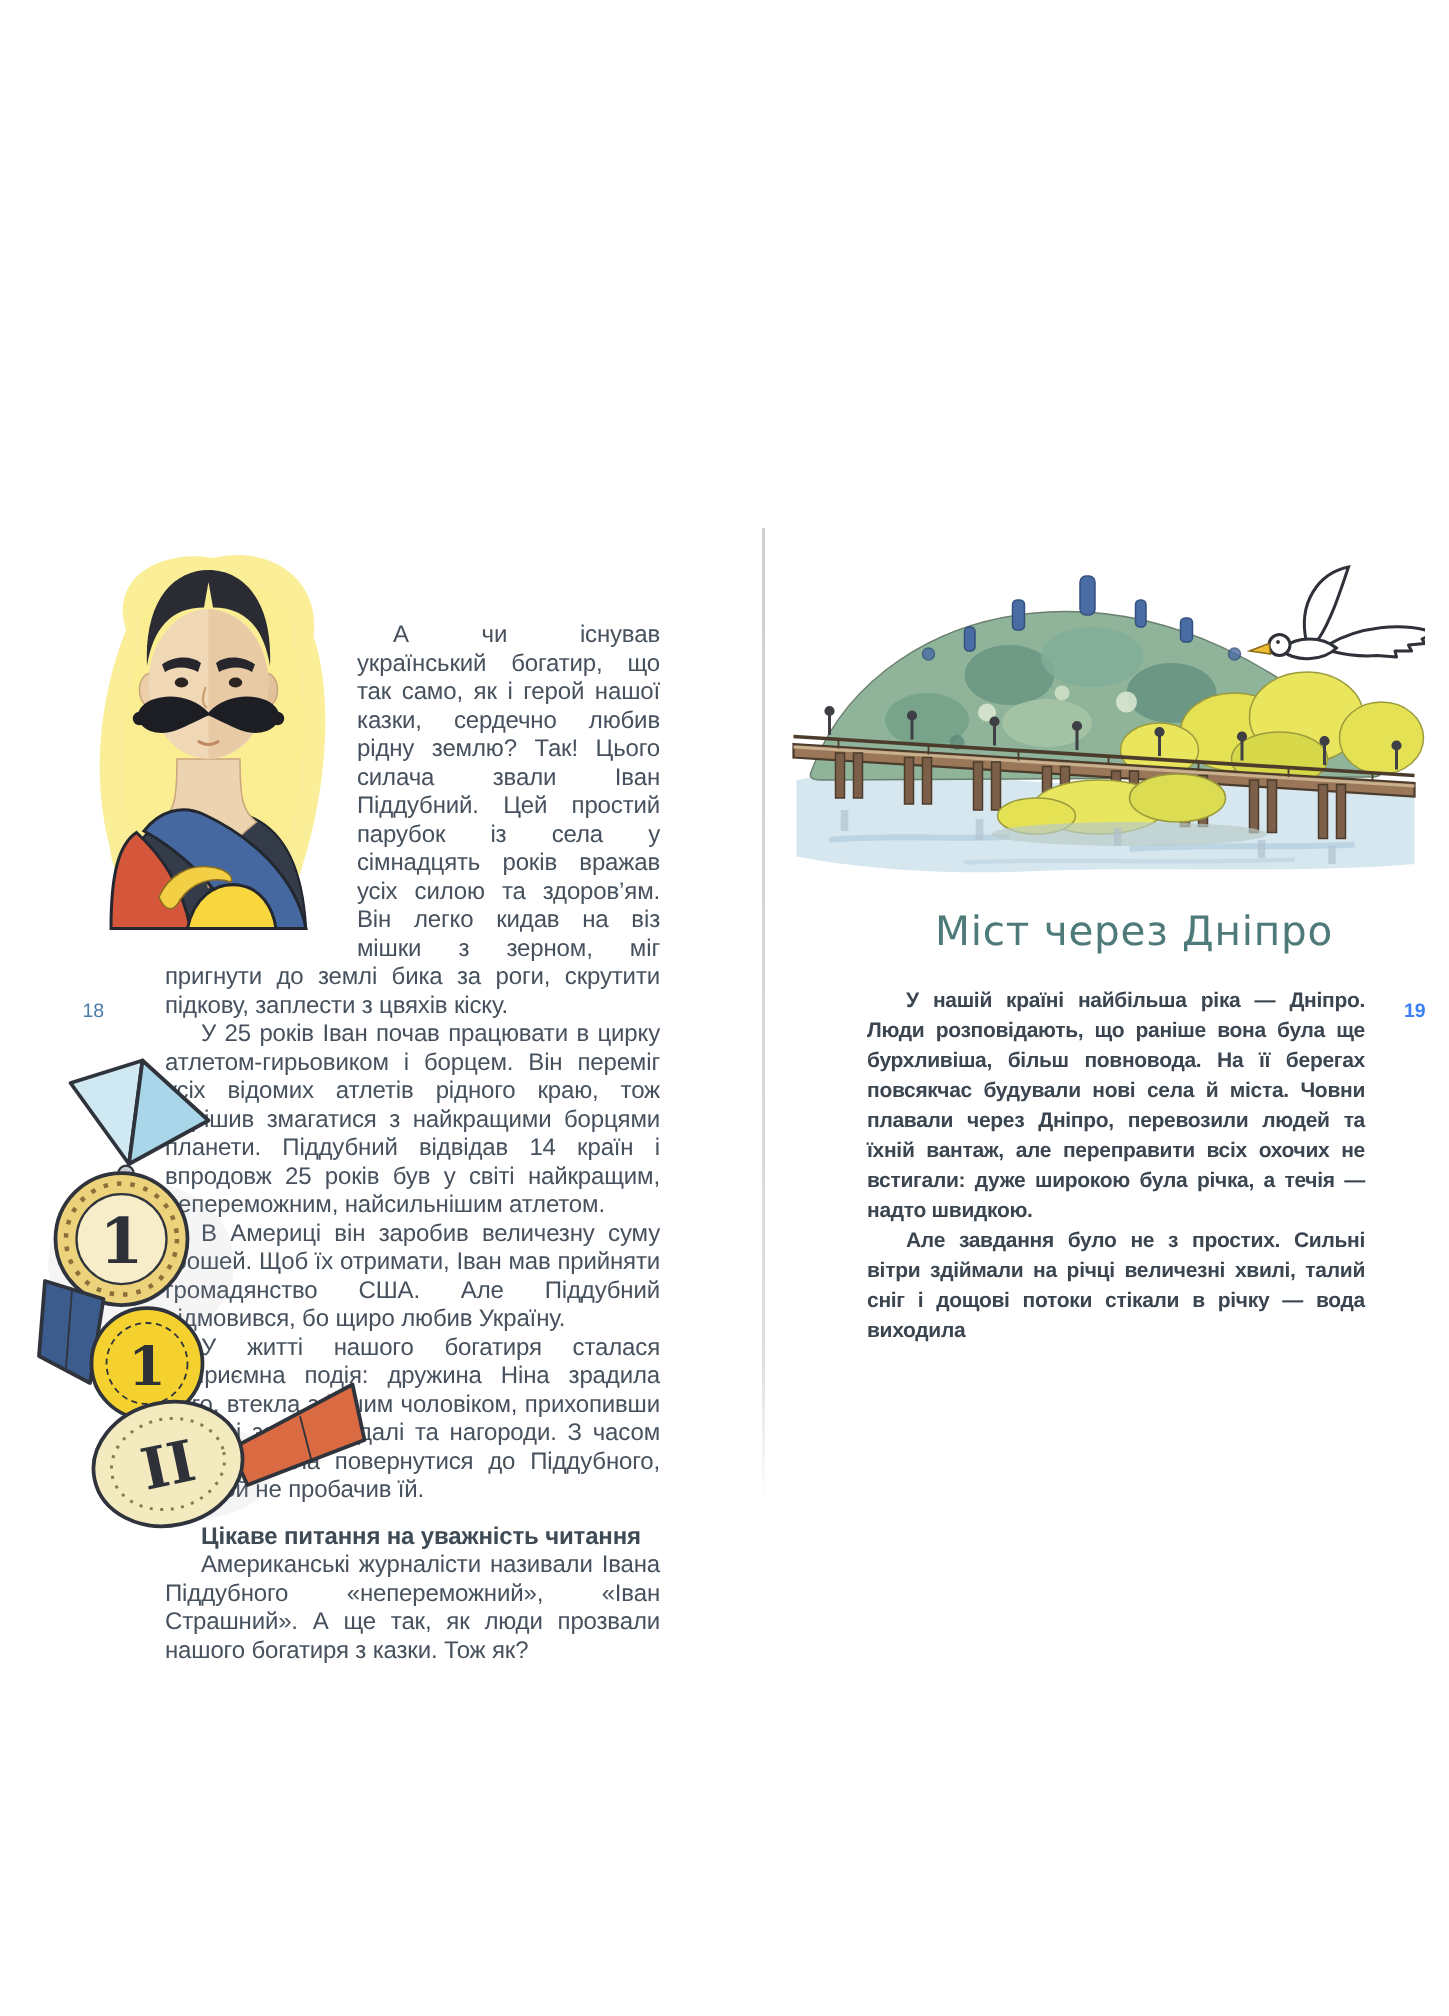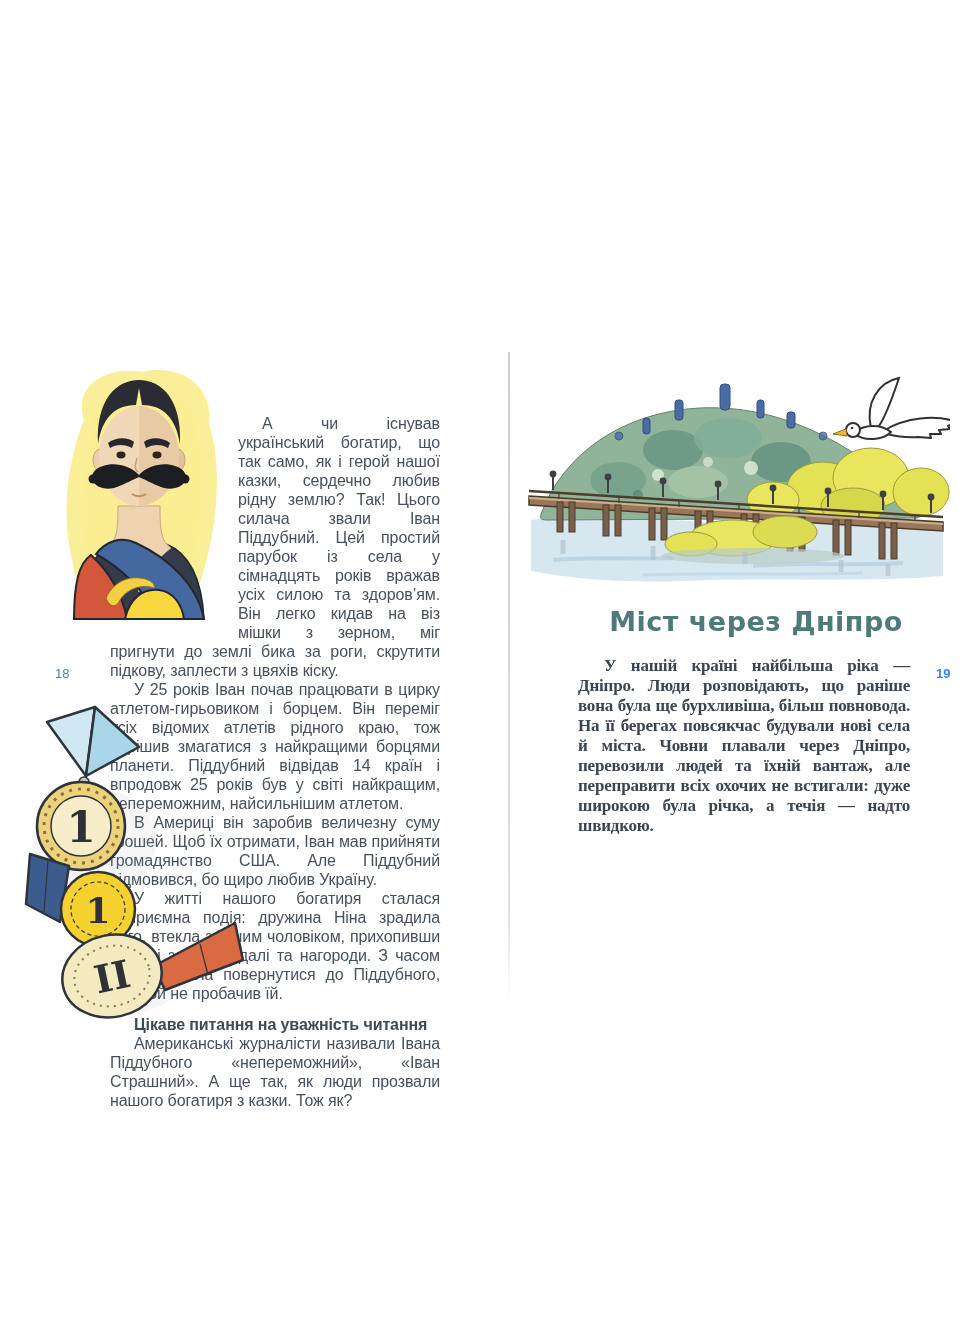--- a/index.html
+++ b/index.html
@@ -21,25 +21,25 @@
     color:#46515d;font-size:16px;line-height:19px;letter-spacing:-0.1px;
   }
   .text-left p{margin:0;text-align:justify;text-indent:24px;}
   .wrap-spacer{float:left;width:128px;height:228px;}
   .q-head{font-weight:bold;color:#3f4a55;margin-top:12px !important;text-align:left !important;}
 
   
   .title{
     position:absolute;left:566px;top:606px;width:380px;margin:0;
     text-align:center;font-family:"DejaVu Sans",sans-serif;
-    font-size:27px;font-weight:700;color:#4e7b79;letter-spacing:0.5px;
+    font-size:27px;font-weight:400;color:#4e7b79;letter-spacing:0.5px;
   }
   .text-right{
     position:absolute;left:578px;top:656px;width:332px;
-    color:#3b4550;font-size:17px;line-height:20px;font-weight:600;letter-spacing:-0.2px;font-family:Liberation Serif, serif;
+    color:#3b4550;font-size:14px;line-height:20px;font-weight:600;letter-spacing:-0.2px;
   }
   .text-right p{margin:0;text-align:justify;text-indent:26px;}
 
   .illus{position:absolute;}
   .portrait-wrap{left:46px;top:362px;width:187px;height:258px;}
   .medals-wrap{left:2px;top:702px;width:252px;height:318px;}
   .bridge-wrap{left:523px;top:370px;width:427px;height:220px;}
   svg{display:block;}
   .medal-num{font-family:"DejaVu Serif",serif;font-weight:bold;fill:#2f3138;}
 </style>
@@ -243,17 +243,18 @@
         <path d="M11,53 L-2,58 L12,60 Z" fill="#eebd2f" stroke="#8a6a1d" stroke-width="1"></path>
         <circle cx="17" cy="52" r="1.3" fill="#2e3138"></circle>
       </g>
     </svg>
   </div>
 
   <h2 class="title">Міст через Дніпро</h2>
 
   <div class="text-right">
     <p>У нашій країні найбільша ріка — Дніпро. Люди розповідають, що раніше вона була ще бурхливіша, більш повновода. На її берегах повсякчас будували нові села й міста. Човни плавали через Дніпро, перевозили людей та їхній вантаж, але переправити всіх охочих не встигали: дуже широкою була річка, а течія — надто швидкою.</p>
+    <p>Але завдання було не з простих. Сильні вітри здіймали на річці величезні хвилі, талий сніг і дощові потоки стікали в річку — вода виходила</p>
   </div>
 
   <span class="pagenum pn-right">19</span>
 
 </div>
 
 </body></html>

